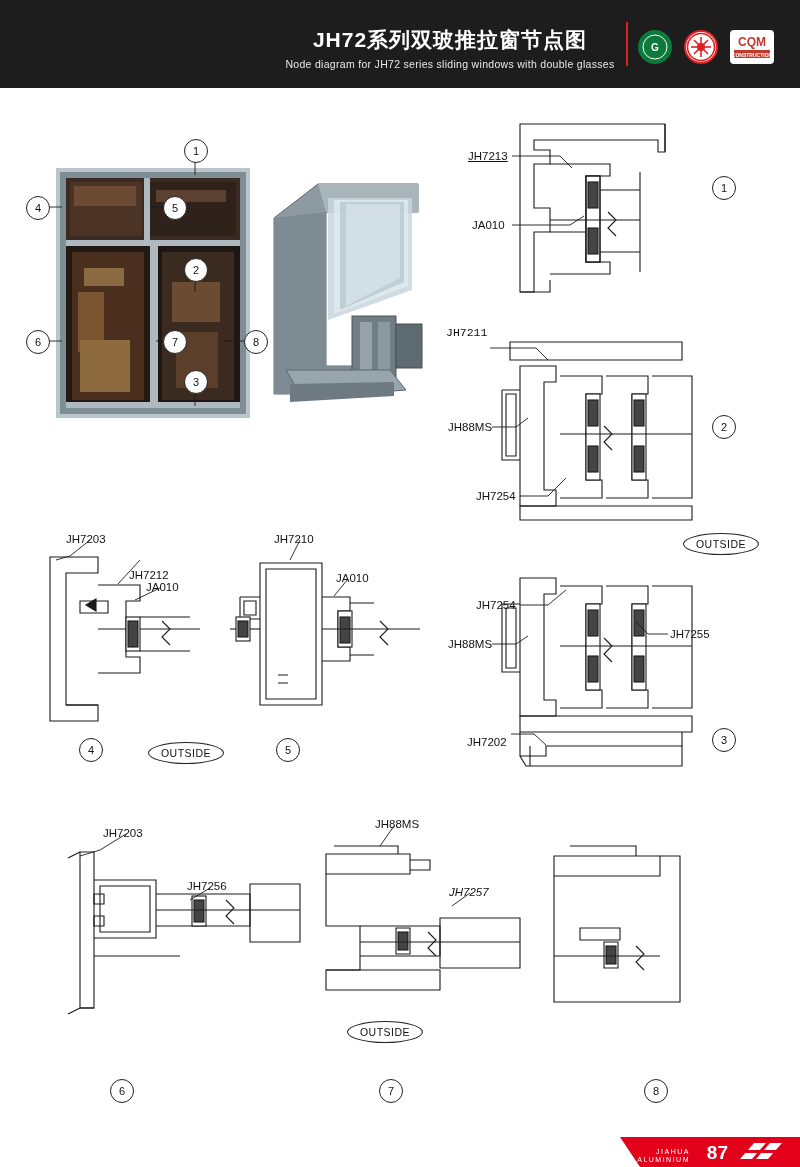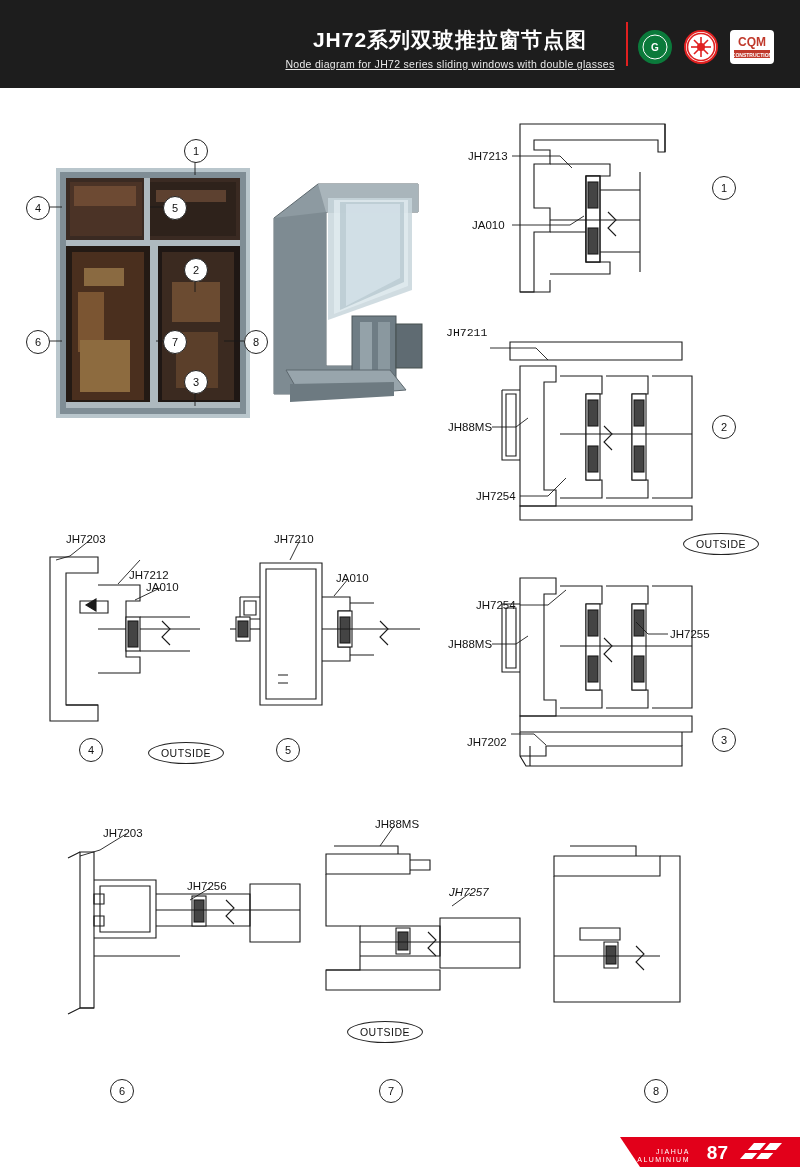--- a/index.html
+++ b/index.html
@@ -25,21 +25,21 @@
     background:#1d1d1d;
   }
   .title-zh{
     position:absolute;left:275px;top:26px;width:350px;
     text-align:center;
     color:#ffffff;font-size:21px;font-weight:bold;letter-spacing:1px;
   }
   .title-en{
     position:absolute;left:255px;top:58px;width:390px;
     text-align:center;
-    color:#e8e8e8;font-size:10.5px;letter-spacing:0.3px;text-decoration:underline;
+    color:#e8e8e8;font-size:10.5px;letter-spacing:0.3px;
   }
   .logo-sep{
     position:absolute;left:626px;top:22px;width:2px;height:44px;background:#e02020;
   }
   .cert{
     position:absolute;top:30px;width:34px;height:34px;border-radius:50%;
     border:2px solid #e02020;
     box-sizing:border-box;
     color:#e02020;font-size:7px;font-weight:bold;
     display:flex;align-items:center;justify-content:center;text-align:center;line-height:1.05;
@@ -367,21 +367,21 @@
 
     <line x1="126" y1="834" x2="100" y2="850"></line>
       <line x1="100" y1="850" x2="80" y2="856"></line>
     <line x1="210" y1="888" x2="190" y2="900"></line>
     <line x1="394" y1="826" x2="380" y2="846"></line>
     <line x1="470" y1="893" x2="452" y2="906"></line>
   </g>
 </svg>
 
 <div id="labels">
-    <div class="lbl" style="left: 468px; top: 150px;">JH7213</div>
+    <div class="lbl" style="left: 468px; top: 150px; text-decoration: underline;">JH7213</div>
     <div class="lbl" style="left: 472px; top: 219px;">JA010</div>
     <div class="lbl" style="left: 446px; top: 326px; font-family: Liberation Mono, monospace;">JH7211</div>
     <div class="lbl" style="left: 448px; top: 421px;">JH88MS</div>
     <div class="lbl" style="left: 476px; top: 490px;">JH7254</div>
     <div class="lbl" style="left: 476px; top: 599px;">JH7254</div>
     <div class="lbl" style="left: 448px; top: 638px;">JH88MS</div>
     <div class="lbl" style="left: 670px; top: 628px;">JH7255</div>
     <div class="lbl" style="left: 467px; top: 728px; margin-top: 8px;">JH7202</div>
     <div class="lbl" style="left: 66px; top: 533px;">JH7203</div>
     <div class="lbl" style="left: 129px; top: 554px; margin-top: 15px;">JH7212</div>

